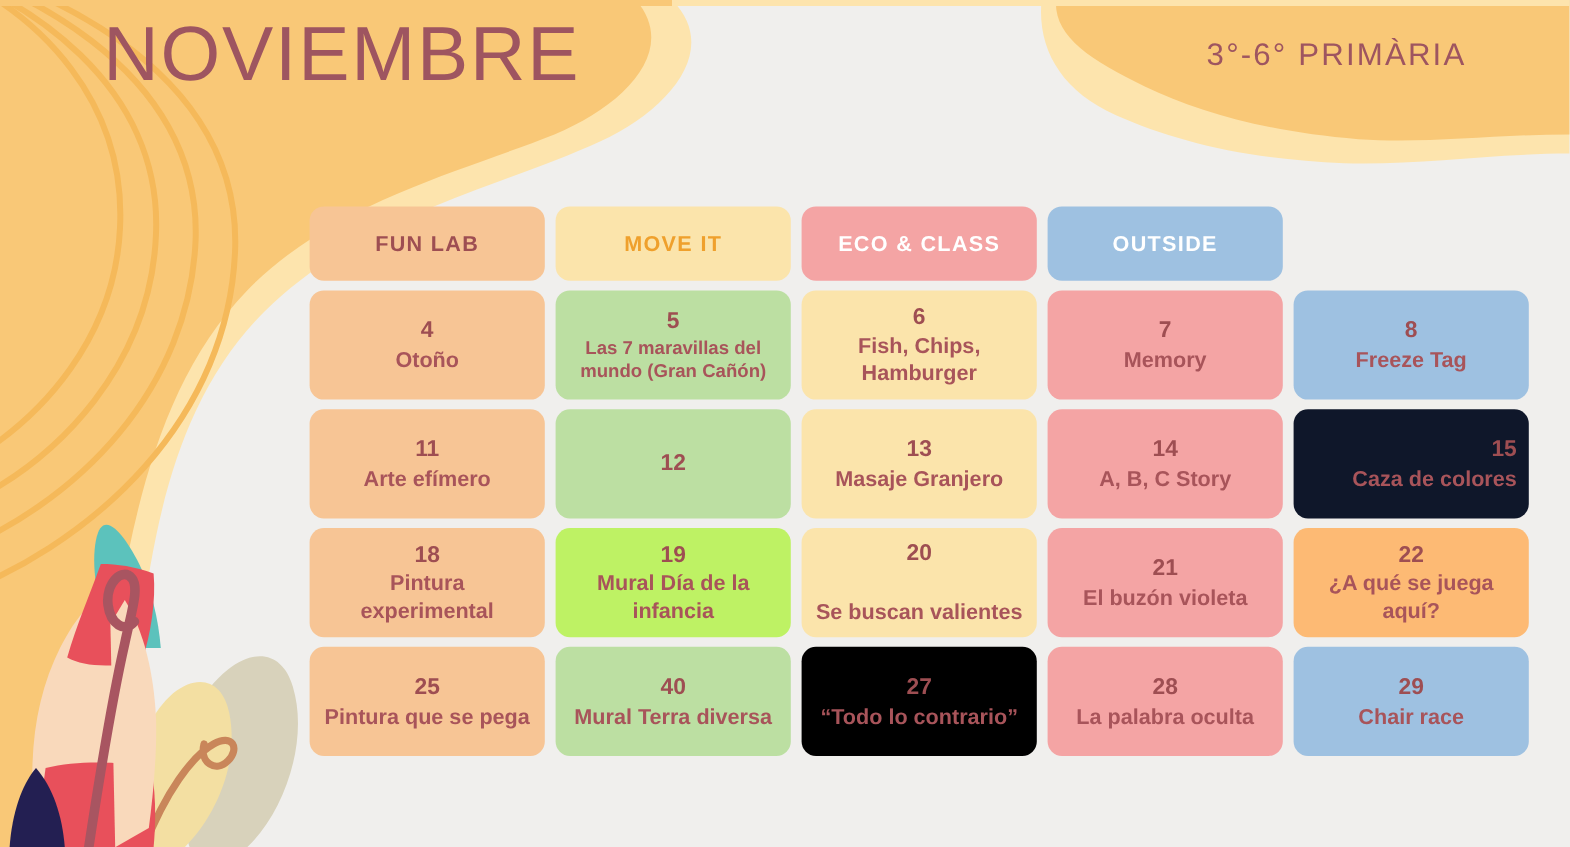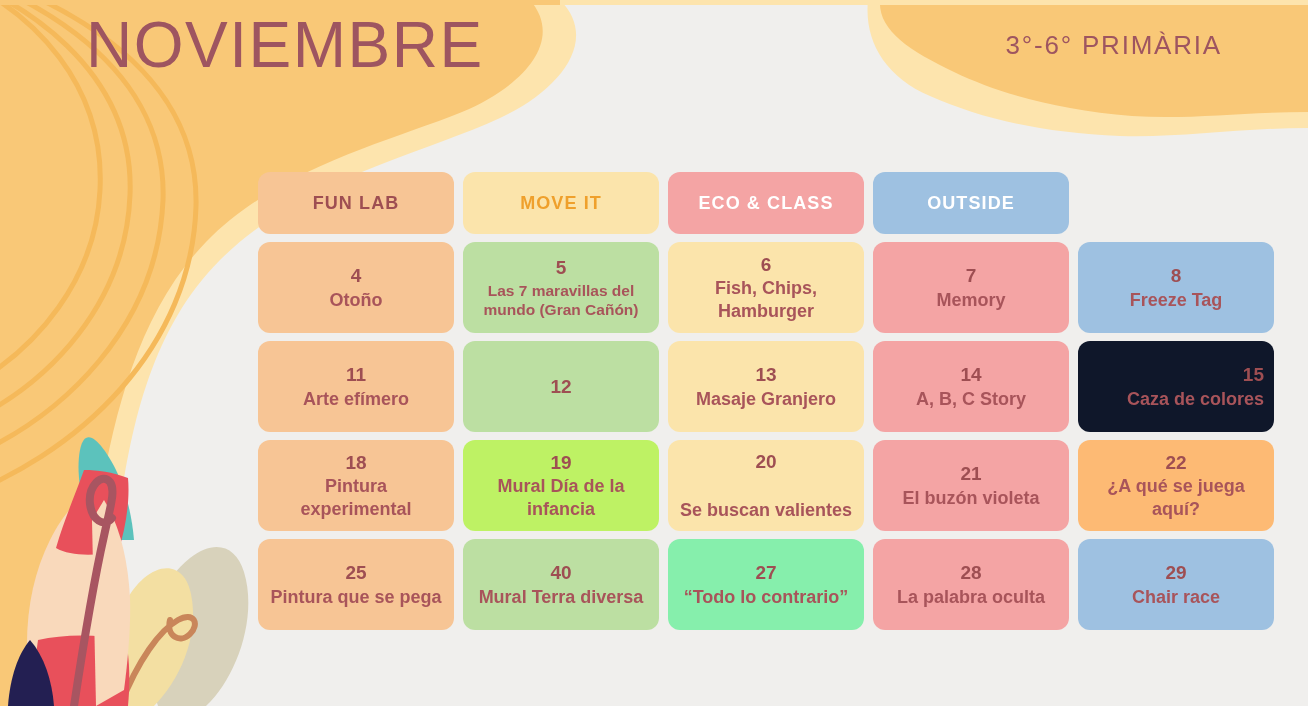--- a/index.html
+++ b/index.html
@@ -234,21 +234,21 @@
 
   <div class="cal-row body-row">
     <div class="cell" style="background: rgb(247, 197, 149);">
       <span class="day">25</span>
       <span class="act">Pintura que se pega</span>
     </div>
     <div class="cell" style="background: rgb(188, 223, 162);">
       <span class="day">40</span>
       <span class="act">Mural Terra diversa</span>
     </div>
-    <div class="cell" style="background: #86efac;">
+    <div class="cell" style="background: #000000;">
       <span class="day">27</span>
       <span class="act">“Todo lo contrario”</span>
     </div>
     <div class="cell" style="background: rgb(244, 164, 164);">
       <span class="day">28</span>
       <span class="act">La palabra oculta</span>
     </div>
     <div class="cell" style="background: rgb(158, 193, 225);">
       <span class="day">29</span>
       <span class="act">Chair race</span>

